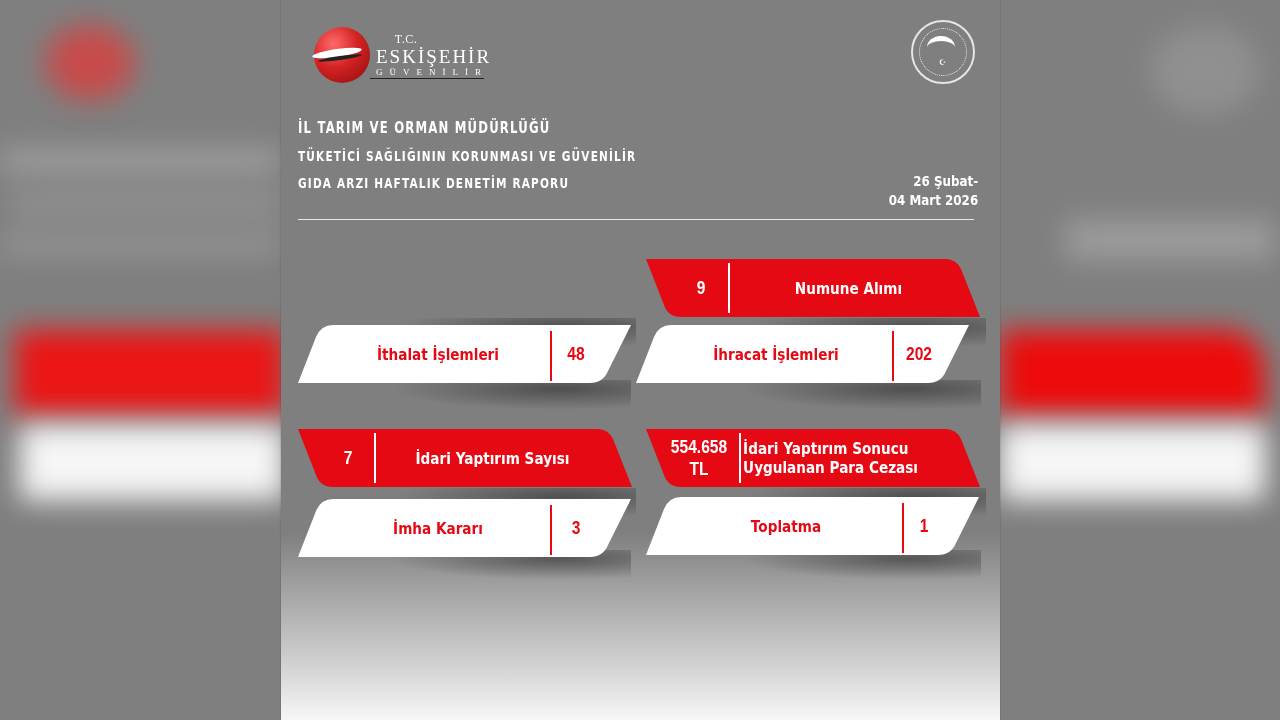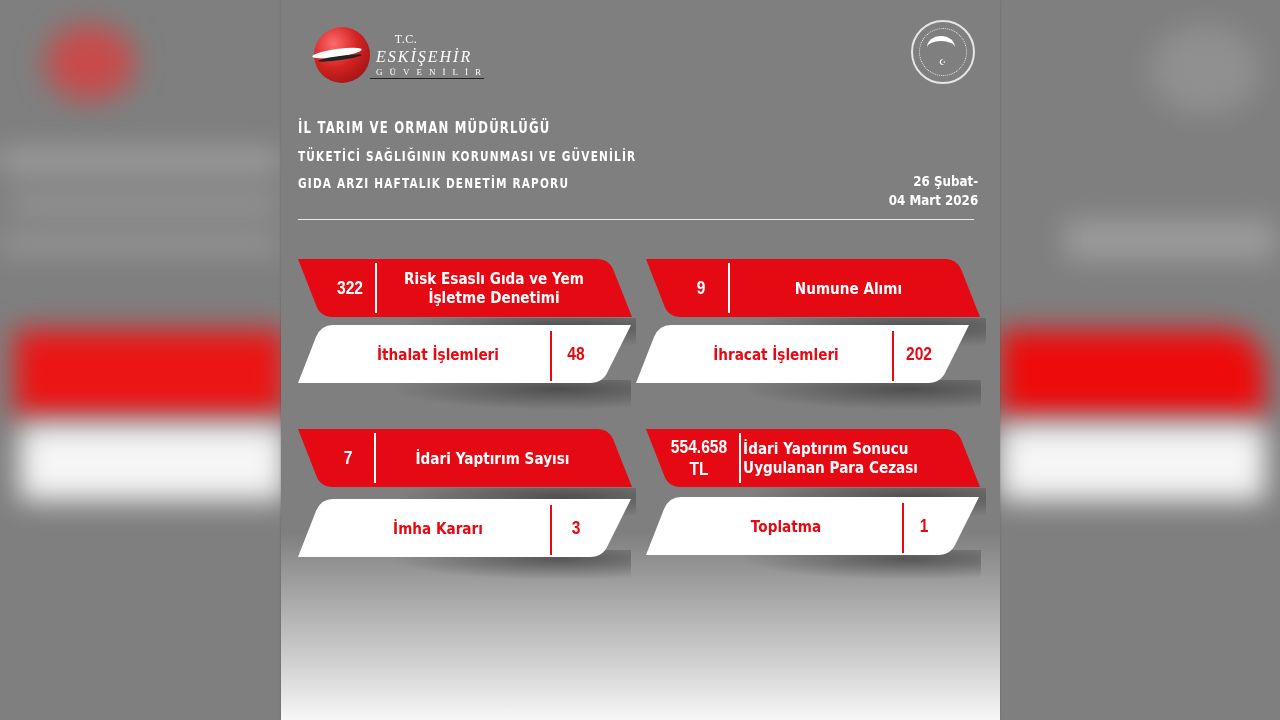--- a/index.html
+++ b/index.html
@@ -9,21 +9,21 @@
   .poster { position:absolute; left:281px; top:0; width:719px; height:720px;
     background:linear-gradient(to bottom, #7f7f7f 0%, #7f7f7f 74%, #a3a3a3 82%, #d0d0d0 92%, #f7f7f7 100%);
     box-shadow:0 0 2px rgba(0,0,0,0.25); overflow:hidden; }
   .logo-left { position:absolute; left:33px; top:27px; width:160px; height:56px; }
   .emblem { position:absolute; left:0; top:0; width:56px; height:56px; border-radius:50%;
     background:radial-gradient(circle at 35% 30%, #ff6b6b 0%, #d42222 45%, #8a0c0c 100%); }
   .emblem .swoosh { position:absolute; left:-2px; top:22px; width:50px; height:8px; background:#fff; border-radius:50%; transform:rotate(-8deg); }
   .emblem .swoosh2 { position:absolute; left:4px; top:29px; width:44px; height:4px; background:#222; border-radius:50%; transform:rotate(-8deg); }
   .logo-text { position:absolute; left:62px; top:5px; color:#fff; font-family:"Liberation Serif", serif; }
   .logo-tc { font-size:12px; text-align:center; width:100px; letter-spacing:0.5px; margin-left:-20px; }
-  .logo-city { font-size:16px; letter-spacing:2px; line-height:20px;font-style:italic; }
+  .logo-city { font-size:19px; letter-spacing:2px; line-height:20px; }
   .logo-gov { font-size:9px; letter-spacing:7px; border-bottom:1.5px solid #222; padding-bottom:1px; width:108px; margin-left:-6px; padding-left:6px; }
   .logo-right { position:absolute; left:630px; top:20px; width:64px; height:64px; border-radius:50%; border:2px solid #e6e6e6; box-sizing:border-box; }
   .logo-right .inner { position:absolute; left:6px; top:6px; width:48px; height:48px; border-radius:50%; border:1px dotted #eee; box-sizing:border-box; }
   .logo-right .arc { position:absolute; left:14px; top:14px; width:28px; height:18px; border-top:5px solid #fff; border-radius:50% 50% 0 0; }
   .logo-right .crescent { position:absolute; left:26px; top:36px; color:#fff; font-size:8px; }
   .heading { position:absolute; left:17px; top:119px; color:#fff; font-family:"DejaVu Sans", sans-serif; font-weight:bold; }
   .heading .l1 { font-size:15px; letter-spacing:1.5px; transform:scaleX(0.78); transform-origin:left; white-space:nowrap; margin-bottom:11px; }
   .heading .l2 { font-size:13.5px; letter-spacing:1.5px; transform:scaleX(0.78); transform-origin:left; white-space:nowrap; margin-bottom:11px; }
   .date { position:absolute; right:22px; top:172px; color:#fff; font-family:"DejaVu Sans", sans-serif; font-weight:bold; font-size:14px; text-align:right; line-height:19px; transform:scaleX(0.85); transform-origin:right; white-space:nowrap; }
   .divider { position:absolute; left:17px; top:219px; width:676px; height:1px; background:#e8e8e8; }
@@ -81,33 +81,20 @@
   </div>
 
   <div class="date">
     <div>26 Şubat-</div>
     <div>04 Mart 2026</div>
   </div>
 
   <div class="divider"></div>
 
   <div class="shadow" style="left:115px;top:318px;"></div>
-  <div class="card-red" style="left:17px;top:259px;">
-    <svg width="335" height="58" viewBox="0 0 335 58">
-        <path d="M0 0 H300 Q310 0 315 10 L334 58 H35 Q22 58 18 46 Z" fill="#e50914"></path>
-      </svg>
-    <div class="vsep-w" style="left:77px;top:4px;height:50px;"></div>
-    <div class="c-content">
-      <div class="num white-txt" style="position:absolute;left:30px;width:44px;">322</div>
-      <div class="lbl white-txt" style="position:absolute;left:80px;width:232px;">
-        <div>Risk Esaslı Gıda ve Yem</div>
-        <div>İşletme Denetimi</div>
-      </div>
-    </div>
-  </div>
   <div class="shadow" style="left:110px;top:380px;"></div>
   <div class="card-white" style="left:17px;top:325px;">
     <svg width="335" height="58" viewBox="0 0 335 58">
         <path d="M35 0 H333 L310 46 Q305 58 292 58 H0 L18 12 Q23 0 35 0 Z" fill="#ffffff"></path>
       </svg>
     <div class="vsep-r" style="left:252px;top:6px;height:50px;"></div>
     <div class="c-content">
       <div class="lbl red-txt" style="position:absolute;left:40px;width:200px;">İthalat İşlemleri</div>
       <div class="num red-txt" style="position:absolute;left:258px;width:40px;">48</div>
     </div>

